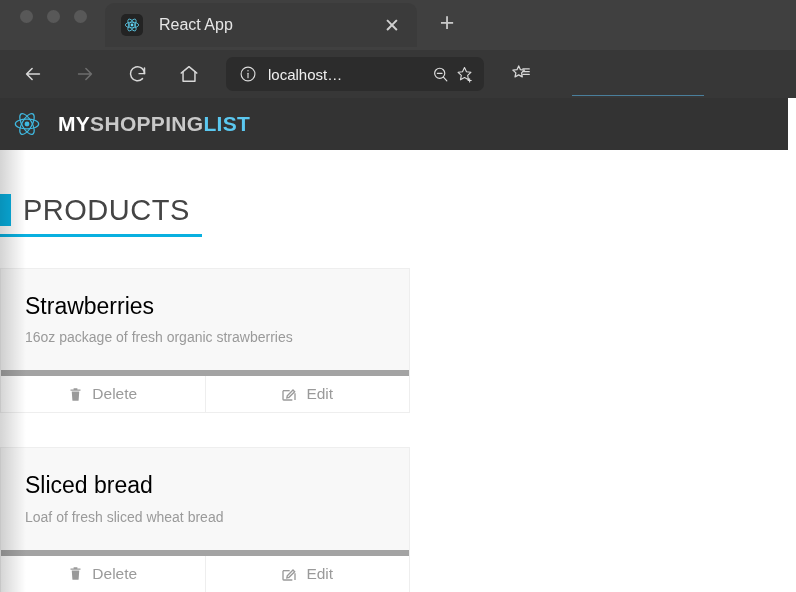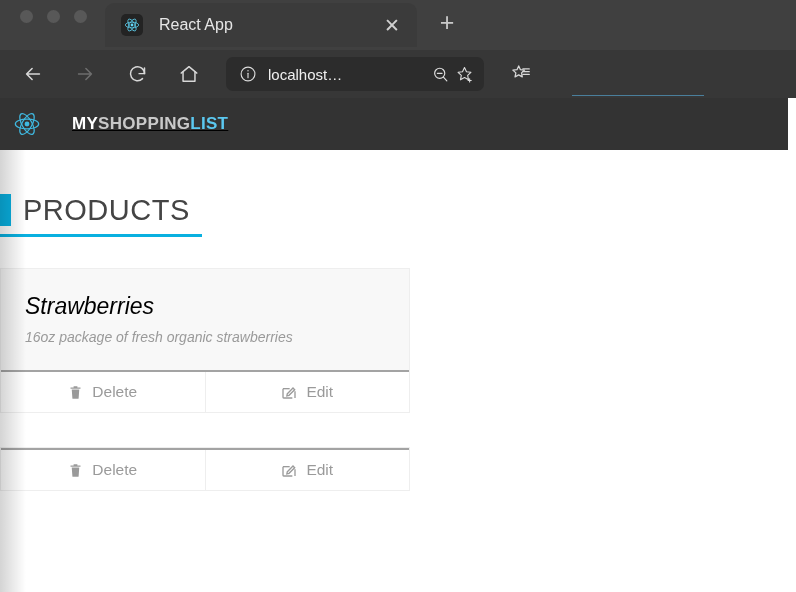--- a/index.html
+++ b/index.html
@@ -109,25 +109,24 @@
 
   .app-header {
     height: 52px;
     width: 788px;
     background: #333333;
     display: flex; align-items: center;
     padding-left: 10px;
   }
   .react-logo-wrap { width: 34px; height: 34px; display:flex; align-items:center; justify-content:center; }
   .brand {
-    margin-left: 28px;
-    font-size: 17px;
+    margin-left: 14px;
+    font-size: 21px;
     font-weight: bold;
     letter-spacing: 0.3px;
-    text-decoration: underline;
   }
   .brand .b1 { color: #ffffff; }
   .brand .b2 { color: #c9c9c9; }
   .brand .b3 { color: #5bc8f0; }
 
   .page-body {
     position: relative;
     display: flex;
     height: 442px;
     background: #ffffff;
@@ -190,37 +189,37 @@
   }
 
   .cards { margin-top: 31px; }
 
   .card {
     width: 410px;
     background: #f8f8f8;
     border: 1px solid #eeeeee;
     margin-bottom: 34px;
   }
-  .card-body { padding: 24px 24px 22px 24px; font-style: italic; }
+  .card-body { padding: 24px 24px 22px 24px; }
   .card-title {
     font-size: 23px;
     font-weight: 400;
     color: #000000;
     margin-bottom: 9px;
     line-height: 1.15;
   }
   .card-desc {
     font-size: 14px;
     color: #9a9a9a;
     line-height: 1.42;
   }
   .card-footer {
     display: flex;
     background: #ffffff;
-    border-top: 2px solid #a3a3a3;
+    border-top: 6px solid #a3a3a3;
     height: 42px;
   }
   .card-btn {
     flex: 1;
     display: flex; align-items: center; justify-content: center;
     gap: 9px;
     color: #9a9a9a;
     font-size: 15.5px;
     background: #ffffff;
   }
@@ -369,20 +368,24 @@
                     <path d="M21 21V11"></path>
                     <path d="M9.5 14.5l8.5-8.5 2.5 2.5-8.5 8.5-3.2.7z"></path>
                   </svg>
                 </span>
                 <span>Edit</span>
               </div>
             </div>
           </div>
 
           <div class="card">
+            <div class="card-body">
+              <div class="card-title">Sliced bread</div>
+              <div class="card-desc">Loaf of fresh sliced wheat bread</div>
+            </div>
             <div class="card-footer">
               <div class="card-btn">
                 <span class="btn-icon">
                   <svg width="15" height="15" viewBox="0 0 24 24" fill="currentColor">
                     <path d="M9 2h6v2h5v2H4V4h5V2zM6 7h12l-1 14a1 1 0 0 1-1 1H8a1 1 0 0 1-1-1L6 7z"></path>
                   </svg>
                 </span>
                 <span>Delete</span>
               </div>
               <div class="card-btn">

